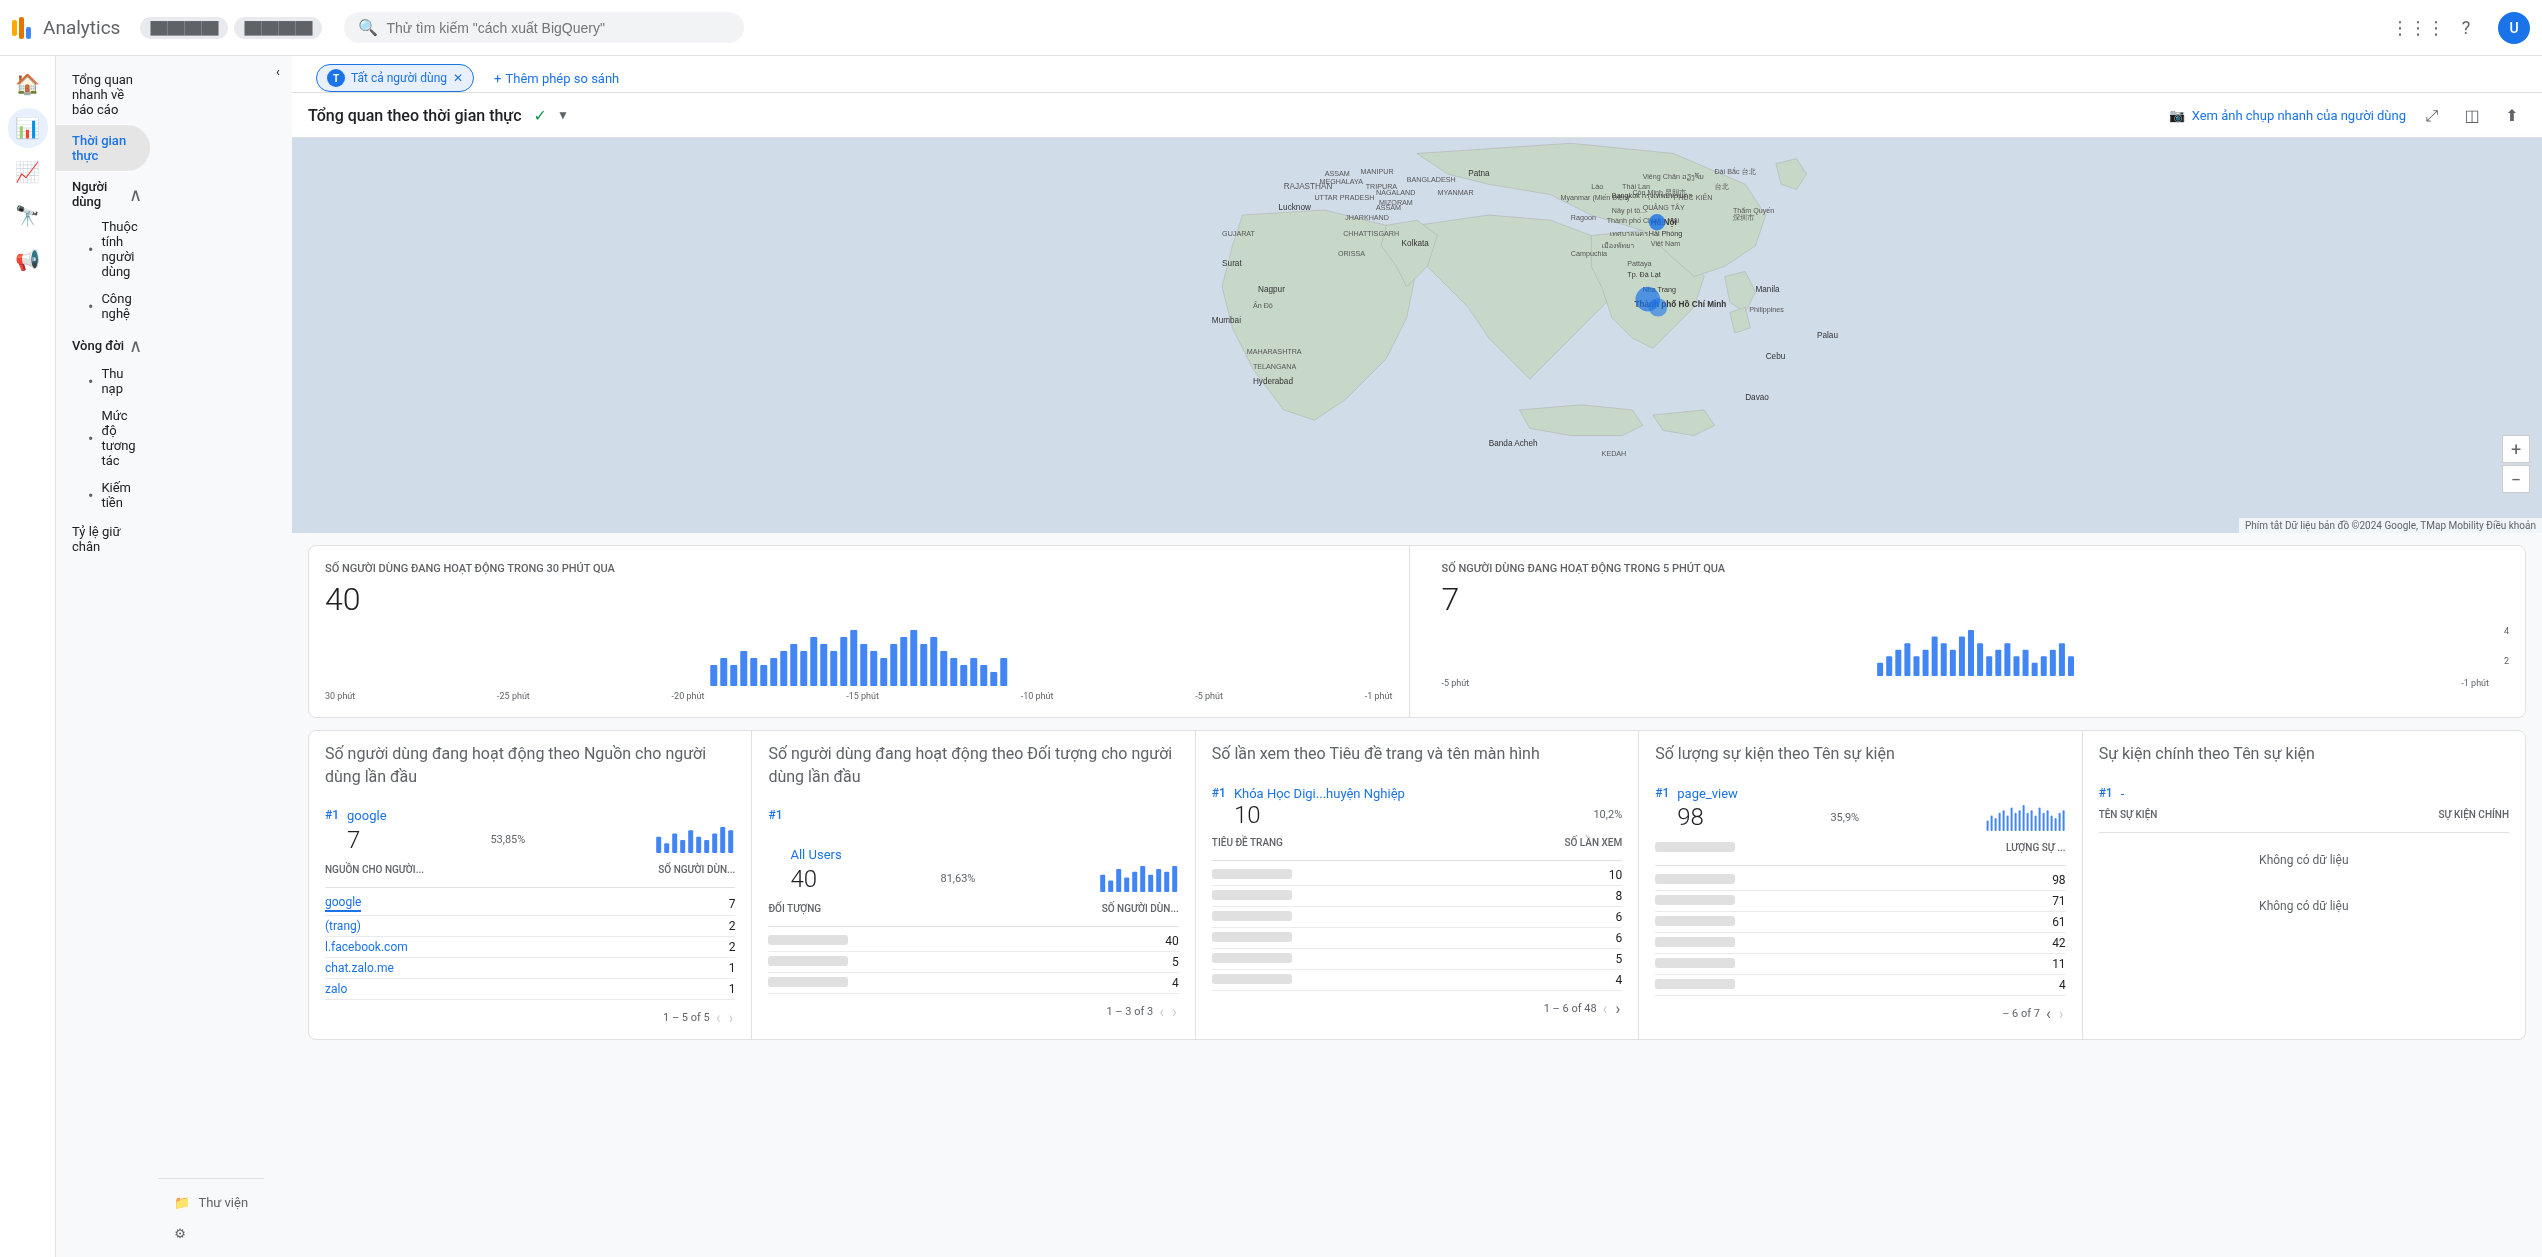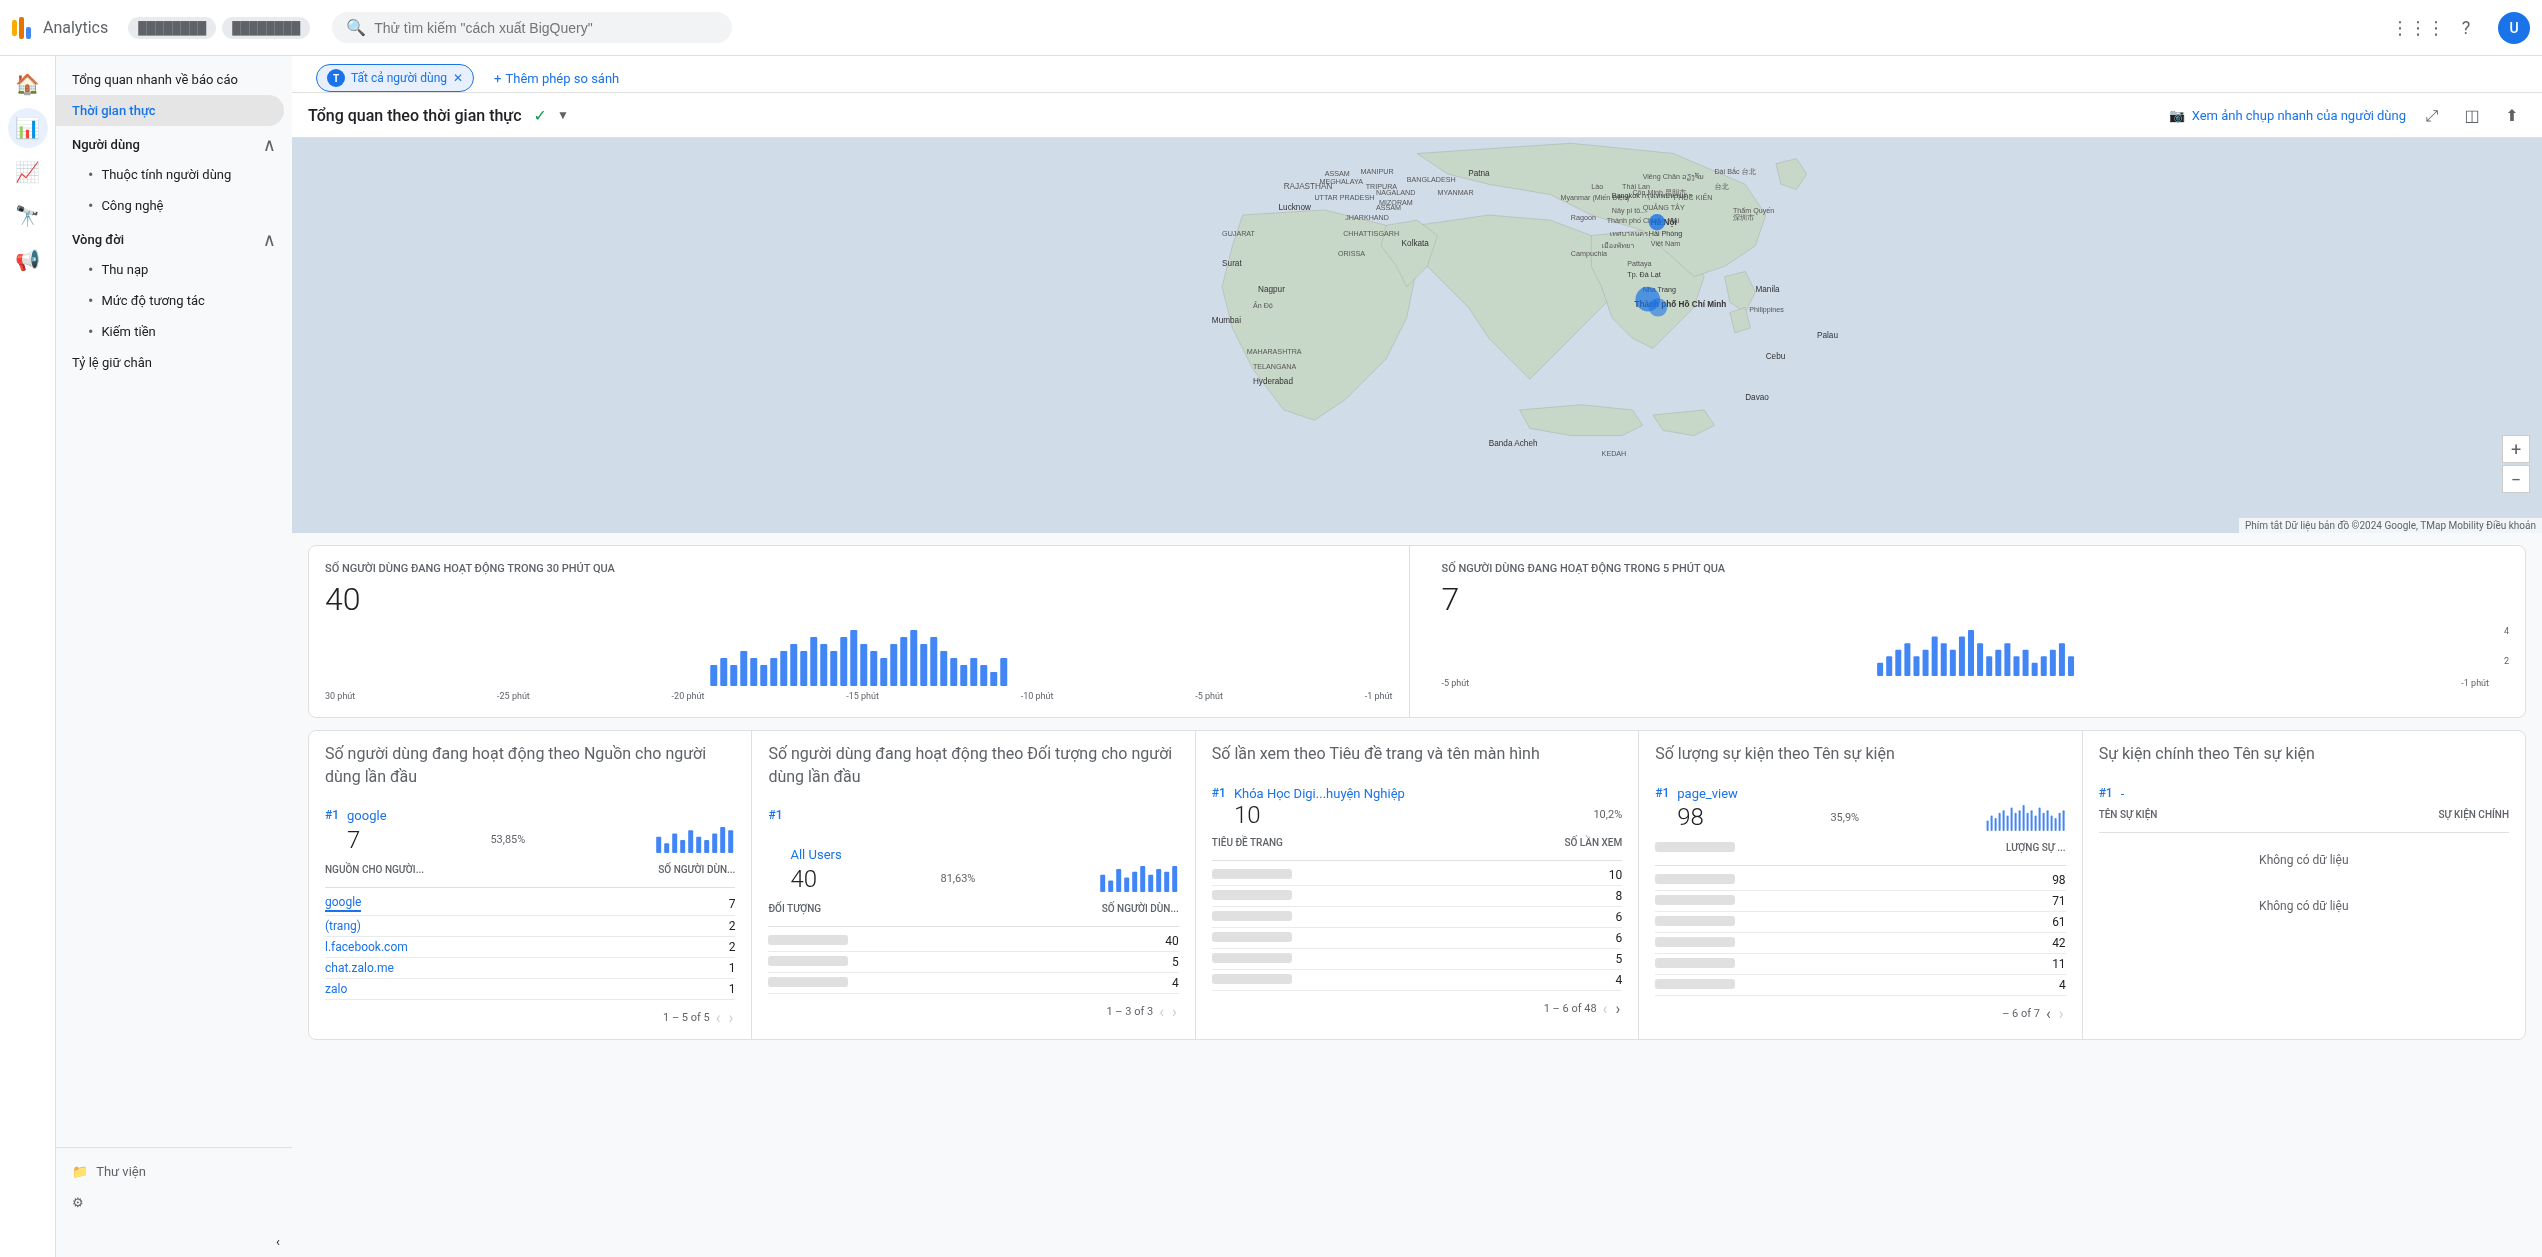--- a/index.html
+++ b/index.html
@@ -5,21 +5,21 @@
     * { box-sizing: border-box; margin: 0; padding: 0; }
     body { font-family: 'Google Sans', Roboto, Arial, sans-serif; background: #f8f9fa; color: #202124; font-size: 13px; overflow: hidden; height: 100vh; display: flex; flex-direction: column; }
 
     
     .topbar { display: flex; align-items: center; background: #fff; border-bottom: 1px solid #e0e0e0; height: 56px; padding: 0 12px; gap: 12px; flex-shrink: 0; z-index: 10; }
     .logo-icon { display: flex; align-items: center; gap: 2px; }
     .logo-bar { width: 5px; border-radius: 2px; }
     .logo-bar.b1 { height: 16px; background: #f9ab00; }
     .logo-bar.b2 { height: 22px; background: #e37400; }
     .logo-bar.b3 { height: 12px; background: #4285f4; margin-top: 10px; }
-    .topbar-title { font-size: 16px; font-weight: 400; color: #5f6368; margin-right: 8px; }
+    .topbar-title { font-size: 19px; font-weight: 400; color: #5f6368; margin-right: 8px; }
     .topbar-account { display: flex; gap: 6px; }
     .topbar-account-chip { background: #e8eaed; border-radius: 16px; padding: 4px 10px; font-size: 12px; color: #5f6368; }
     .search-box { display: flex; align-items: center; background: #f1f3f4; border-radius: 24px; padding: 6px 14px; gap: 8px; flex: 1; max-width: 400px; margin-left: 10px; }
     .search-icon { color: #5f6368; font-size: 16px; }
     .search-input { background: transparent; border: none; outline: none; font-size: 14px; color: #5f6368; width: 100%; }
     .topbar-right { margin-left: auto; display: flex; align-items: center; gap: 16px; }
     .topbar-icon-btn { width: 32px; height: 32px; border-radius: 50%; display: flex; align-items: center; justify-content: center; cursor: pointer; color: #5f6368; font-size: 18px; }
     .topbar-avatar { width: 32px; height: 32px; border-radius: 50%; background: #1a73e8; display: flex; align-items: center; justify-content: center; color: #fff; font-size: 14px; font-weight: 500; }
 
     
@@ -78,21 +78,21 @@
     .bottom-card-value-row { display: flex; justify-content: space-between; align-items: center; }
     .bottom-card-table-header { display: flex; justify-content: space-between; font-size: 10px; color: #5f6368; text-transform: uppercase; font-weight: 500; border-bottom: 1px solid #e0e0e0; padding-bottom: 12px; margin-bottom: 4px; }
     .bottom-card-table-row { display: flex; justify-content: space-between; align-items: center; padding: 3px 0; font-size: 12px; border-bottom: 1px solid #e8eaed; }
     .bottom-card-table-row .label { color: #1a73e8; cursor: pointer; overflow: hidden; text-overflow: ellipsis; white-space: nowrap; max-width: 70%; }
     .bottom-card-table-row .val { color: #202124; font-size: 12px; }
     .bottom-card-footer { display: flex; justify-content: flex-end; align-items: center; gap: 4px; margin-top: 8px; font-size: 11px; color: #5f6368; }
     .nav-btn { cursor: pointer; color: #5f6368; font-size: 16px; padding: 0 2px; }
     .nav-btn.disabled { color: #ccc; cursor: default; }
 
     .no-data { font-size: 12px; color: #5f6368; text-align: center; padding: 16px; }
-    .sidebar-full { width: 236px; display: flex; flex-direction: column; }
+    .sidebar-full { width: 236px; display: flex; }
   </style>
 </head>
 <body>
 
 <div class="topbar">
   <div class="logo-icon">
     <div class="logo-bar b1"></div>
     <div class="logo-bar b2"></div>
     <div class="logo-bar b3"></div>
   </div>

